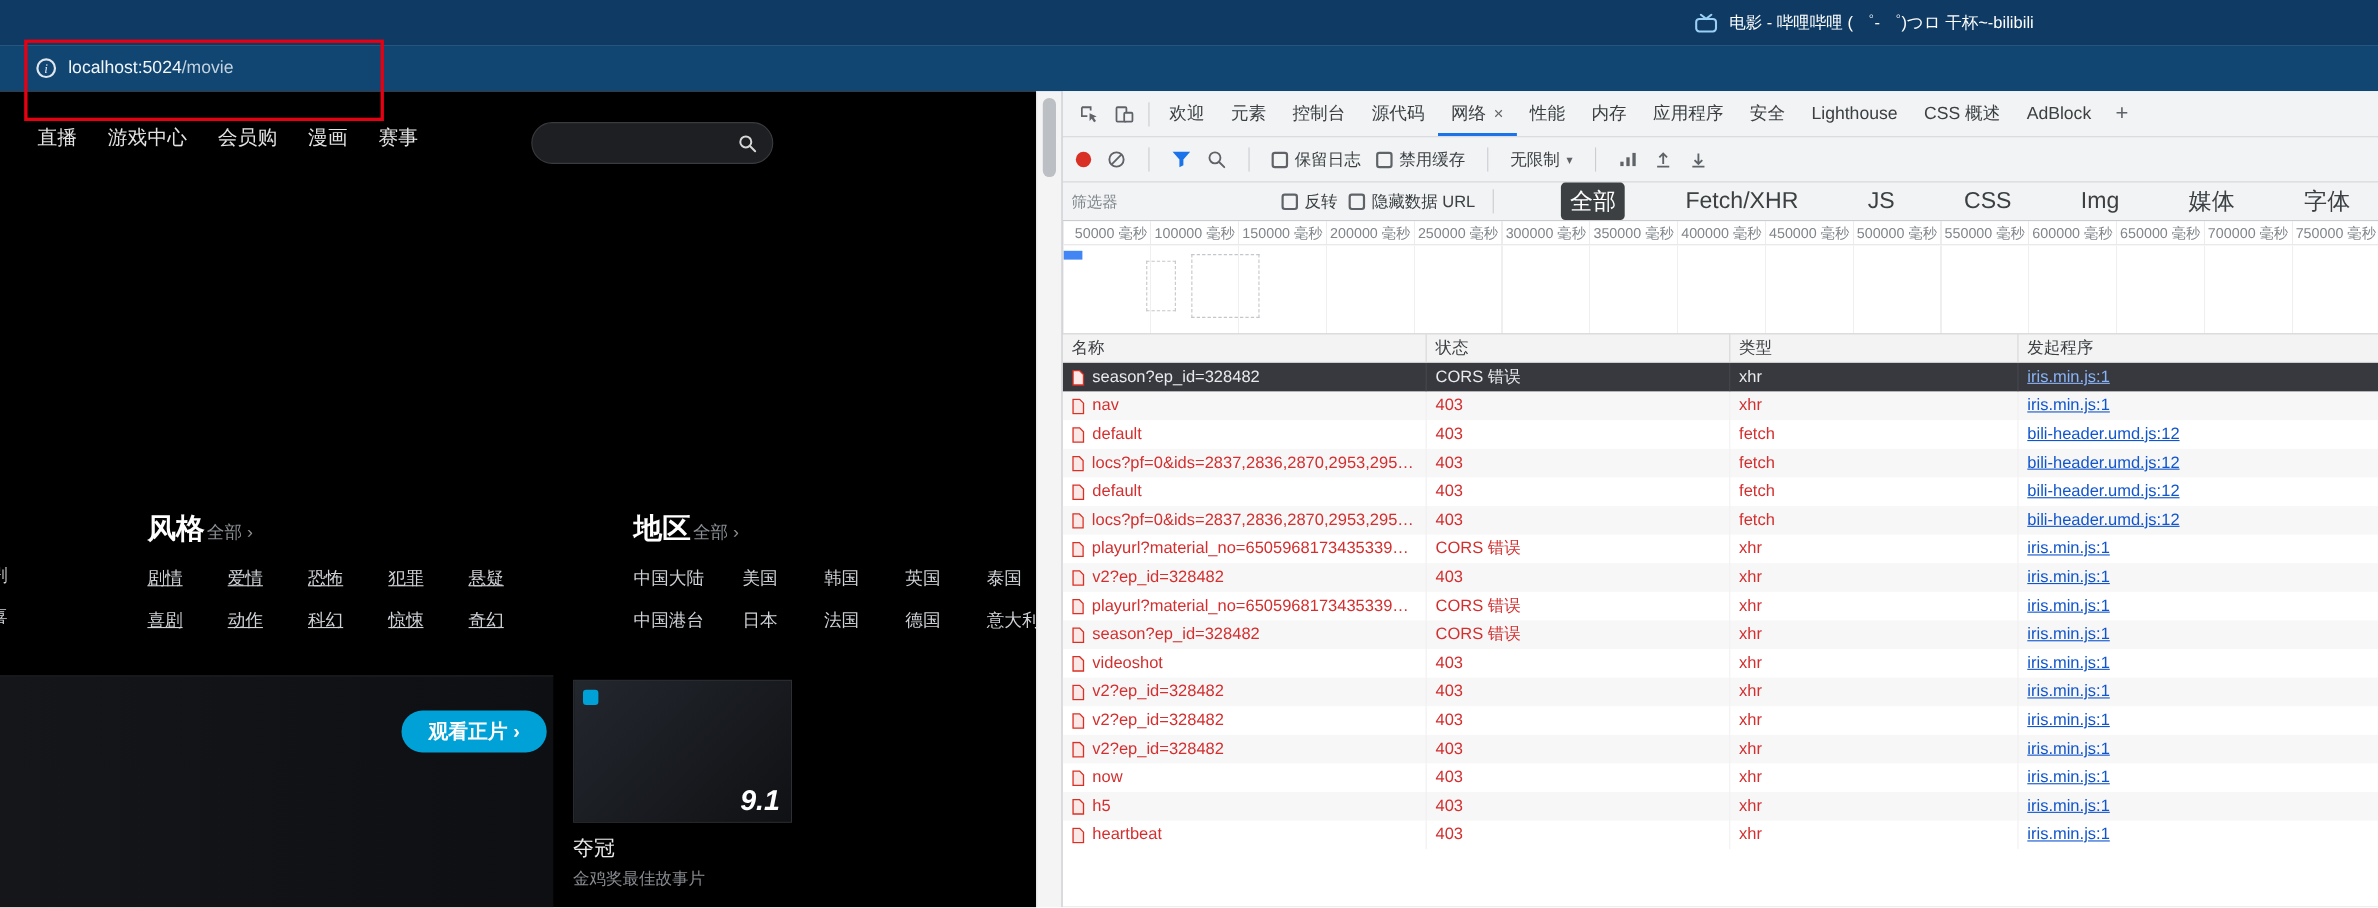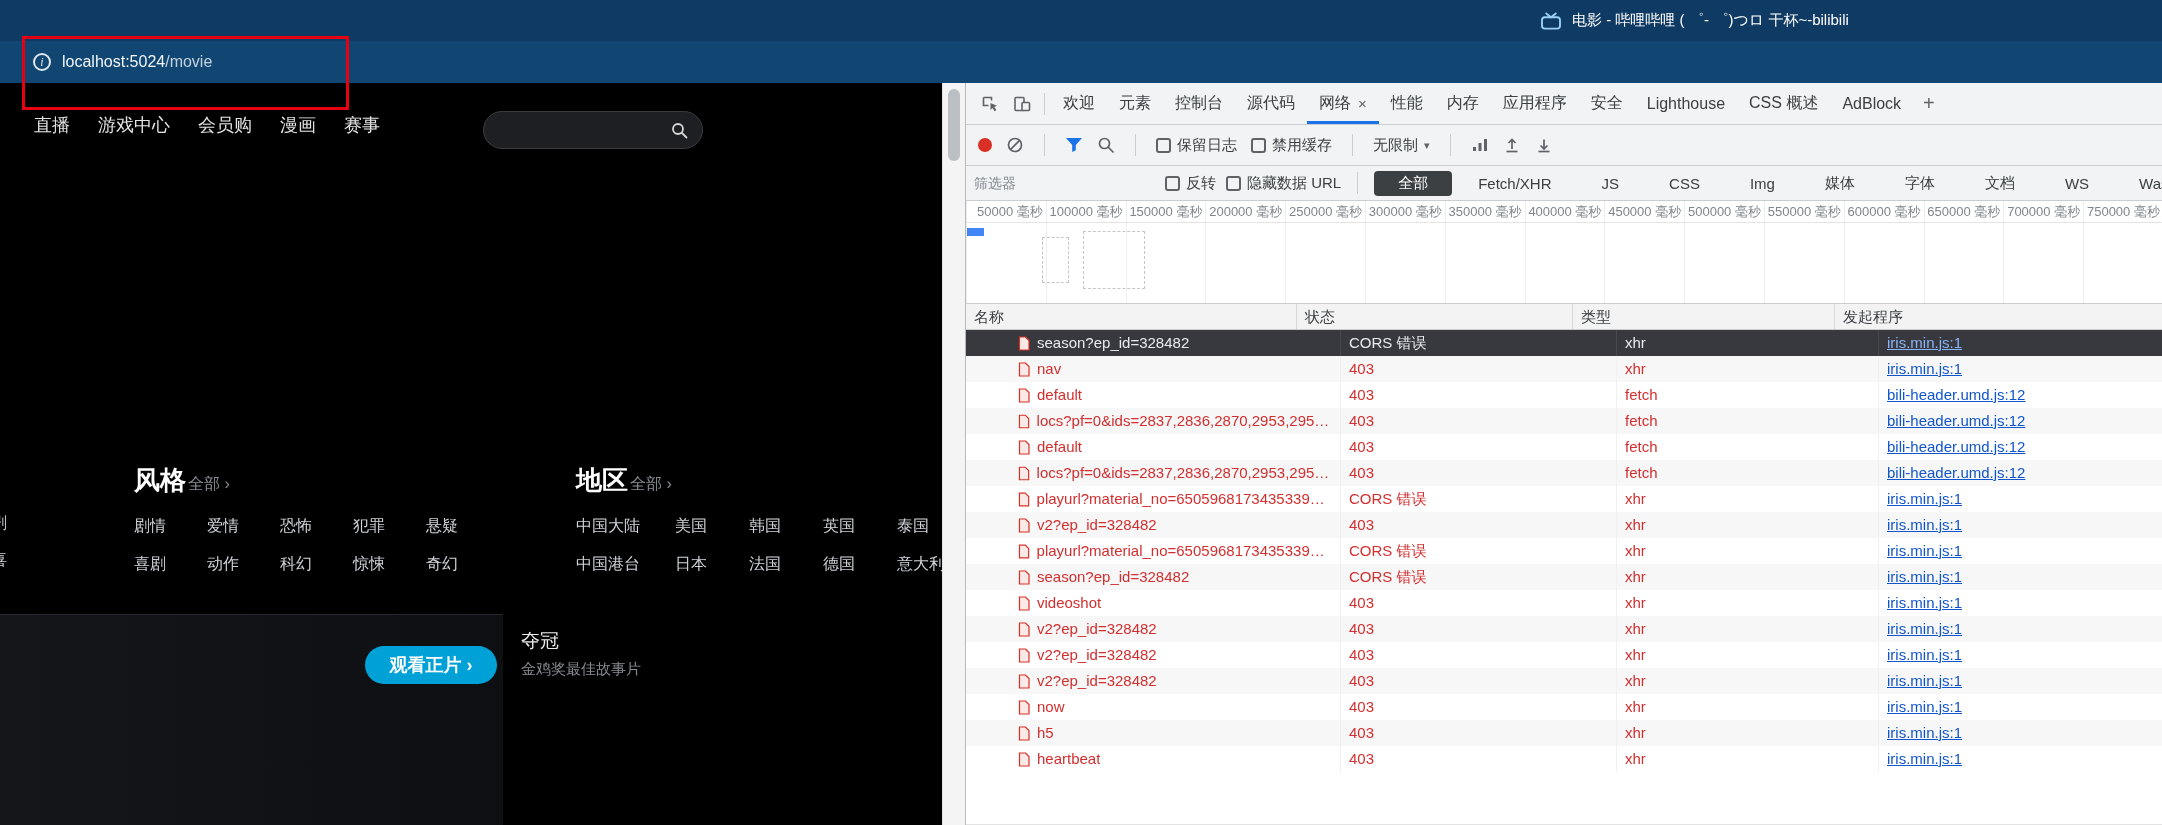--- a/index.html
+++ b/index.html
@@ -27,21 +27,21 @@
   .page-nav .nav-item { white-space:nowrap; cursor:pointer; }
   .search-box { position:absolute; left:483px; top:28px; width:220px; height:38px; background:#1e1f22; border:1px solid #3a3b3f; border-radius:19px; display:flex; align-items:center; padding:0 14px 0 16px; }
   .search-box input { flex:1; background:transparent; border:none; outline:none; color:#ccc; font-size:15px; min-width:0; }
 
   .panel-head { display:flex; align-items:baseline; gap:2px; }
   .panel-title { font-size:26px; font-weight:bold; color:#fff; }
   .panel-all { font-size:16px; color:#8a8f94; cursor:pointer; }
   .tag-grid { margin-top:18px; display:grid; row-gap:17px; font-size:16px; color:#cfd2d6; }
   .tag-grid .tag { white-space:nowrap; cursor:pointer; }
   .style-panel { position:absolute; left:134px; top:380px; }
-  .style-panel .tag-grid { grid-template-columns:repeat(5,73px); }
+  .style-panel .tag-grid { grid-template-columns:repeat(5,73px);text-decoration:underline; }
   .region-panel { position:absolute; left:576px; top:380px; }
   .region-panel .tag-grid { grid-template-columns:99px 74px 74px 74px 70px; }
   .partial-char { position:absolute; left:-9px; font-size:16px; color:#cfd2d6; }
 
   .bottom-card { position:absolute; left:0; top:531px; width:503px; height:211px; background:linear-gradient(90deg,#15161a,#0e0f12); border-top:1px solid #26282c; }
   .watch-button { position:absolute; left:365px; top:31px; width:132px; height:38px; background:#00a1d6; border:none; border-radius:19px; color:#fff; font-size:18px; font-weight:bold; display:flex; align-items:center; justify-content:center; cursor:pointer; }
 
   .movies { position:absolute; left:521px; top:535px; display:flex; gap:22px; }
   .movie-card { width:199px; }
   .poster { position:relative; height:130px; background:linear-gradient(135deg,#23272e,#101114); border:1px solid #2c2f34; }
@@ -77,21 +77,21 @@
   .cb.checked .cb-box { background:#1a73e8; border-color:#1a73e8; }
   .cb.checked .cb-box .check-glyph { color:#fff; }
 
   .dt-select { display:flex; align-items:center; gap:6px; font-size:15px; color:#3c4043; cursor:pointer; white-space:nowrap; }
   .caret { font-size:11px; color:#5f6368; }
 
   .dt-filterbar { height:35px; flex:0 0 35px; display:flex; align-items:center; background:#f1f3f4; border-bottom:1px solid #cacdd1; padding:0 8px; gap:10px; }
   .filter-input { width:190px; background:transparent; border:none; outline:none; font-size:14px; color:#202124; }
   .filter-input::placeholder { color:#80868b; }
   .chips { display:flex; align-items:center; gap:2px; }
-  .chip { padding:3px 24px; border-radius:4px; font-size:15px; color:#3c4043; white-space:nowrap; cursor:pointer; }
+  .chip { padding:3px 8px; border-radius:4px; font-size:21px; color:#3c4043; white-space:nowrap; cursor:pointer;margin-left:45px; }
   .chip.selected { background:#3c4043; color:#fff; }
   .cookie-cb { margin-left:auto; }
   .anno-wrap { position:relative; display:flex; align-items:center; }
   .anno-box { position:absolute; left:-6px; right:-6px; top:-8px; bottom:-8px; border:3px solid #e60012; pointer-events:none; z-index:50; }
 
   .dt-ruler { height:22px; flex:0 0 22px; display:flex; border-bottom:1px solid #e4e4e4; font-size:13px; color:#80868b;
               background-image:repeating-linear-gradient(to right,#ececec 0 1px,transparent 1px 79.8px); }
   .ruler-cell { position:relative; flex:0 0 79.8px; height:22px; }
   .ruler-cell span { position:absolute; right:3px; top:0; line-height:22px; white-space:nowrap; }
 
@@ -102,21 +102,21 @@
   .ov-box2 { position:absolute; left:117px; top:8px; width:62px; height:58px; border:1px dashed #c3c6ca; }
 
   .net-header { display:flex; height:26px; flex:0 0 26px; background:#f3f3f3; border-bottom:1px solid #cdcdcd;align-items:flex-end; }
   .hcell { padding:0 8px; line-height:25px; font-size:15px; color:#3c4043; border-right:1px solid #d8d8d8; white-space:nowrap; overflow:hidden; cursor:pointer; }
   .hcell:nth-child(1) { width:331px; }
   .hcell:nth-child(2) { width:276px; }
   .hcell:nth-child(3) { width:262px; }
   .hcell:nth-child(4) { flex:1; border-right:none; }
 
   .net-rows { flex:1; overflow:hidden; background:#fff; }
-  .net-row { display:flex; height:26px; align-items:center; font-size:15px; color:#d32f2f; cursor:pointer;padding-left:44px; }
+  .net-row { display:flex; height:26px; align-items:center; font-size:15px; color:#d32f2f; cursor:pointer; }
   .net-row:nth-child(even) { background:#f7f7f8; }
   .net-row .cell { height:26px; line-height:26px; padding:0 8px; white-space:nowrap; overflow:hidden; text-overflow:ellipsis; border-right:1px solid #f0f0f0; }
   .net-row .cell.name { width:331px; display:flex; align-items:center; gap:6px; }
   .net-row .cell.name span { overflow:hidden; text-overflow:ellipsis; white-space:nowrap; }
   .net-row .cell.status { width:276px; }
   .net-row .cell.type { width:262px; }
   .net-row .cell.initiator { flex:1; border-right:none; }
   .net-row .cell.initiator a { color:#1155cc; text-decoration:underline; cursor:pointer; }
   .net-row.selected { background:#37393e; }
   .net-row.selected .cell { color:#e8eaed; border-right-color:#46484d; }
@@ -213,20 +213,24 @@
           </div>
       </div>
 
       <div class="bottom-card">
         <button class="watch-button">观看正片 ›</button>
       </div>
 
       <div class="movies">
 
           <div class="movie-card">
+          <div class="poster">
+            <span class="poster-badge"></span>
+            <span class="rating">9.1</span>
+          </div>
           <div class="movie-title">夺冠</div>
           <div class="movie-sub">金鸡奖最佳故事片</div>
         </div>
         </div>
     </div>
 
     <div class="page-scrollbar">
       <div class="thumb"></div>
     </div>
 

